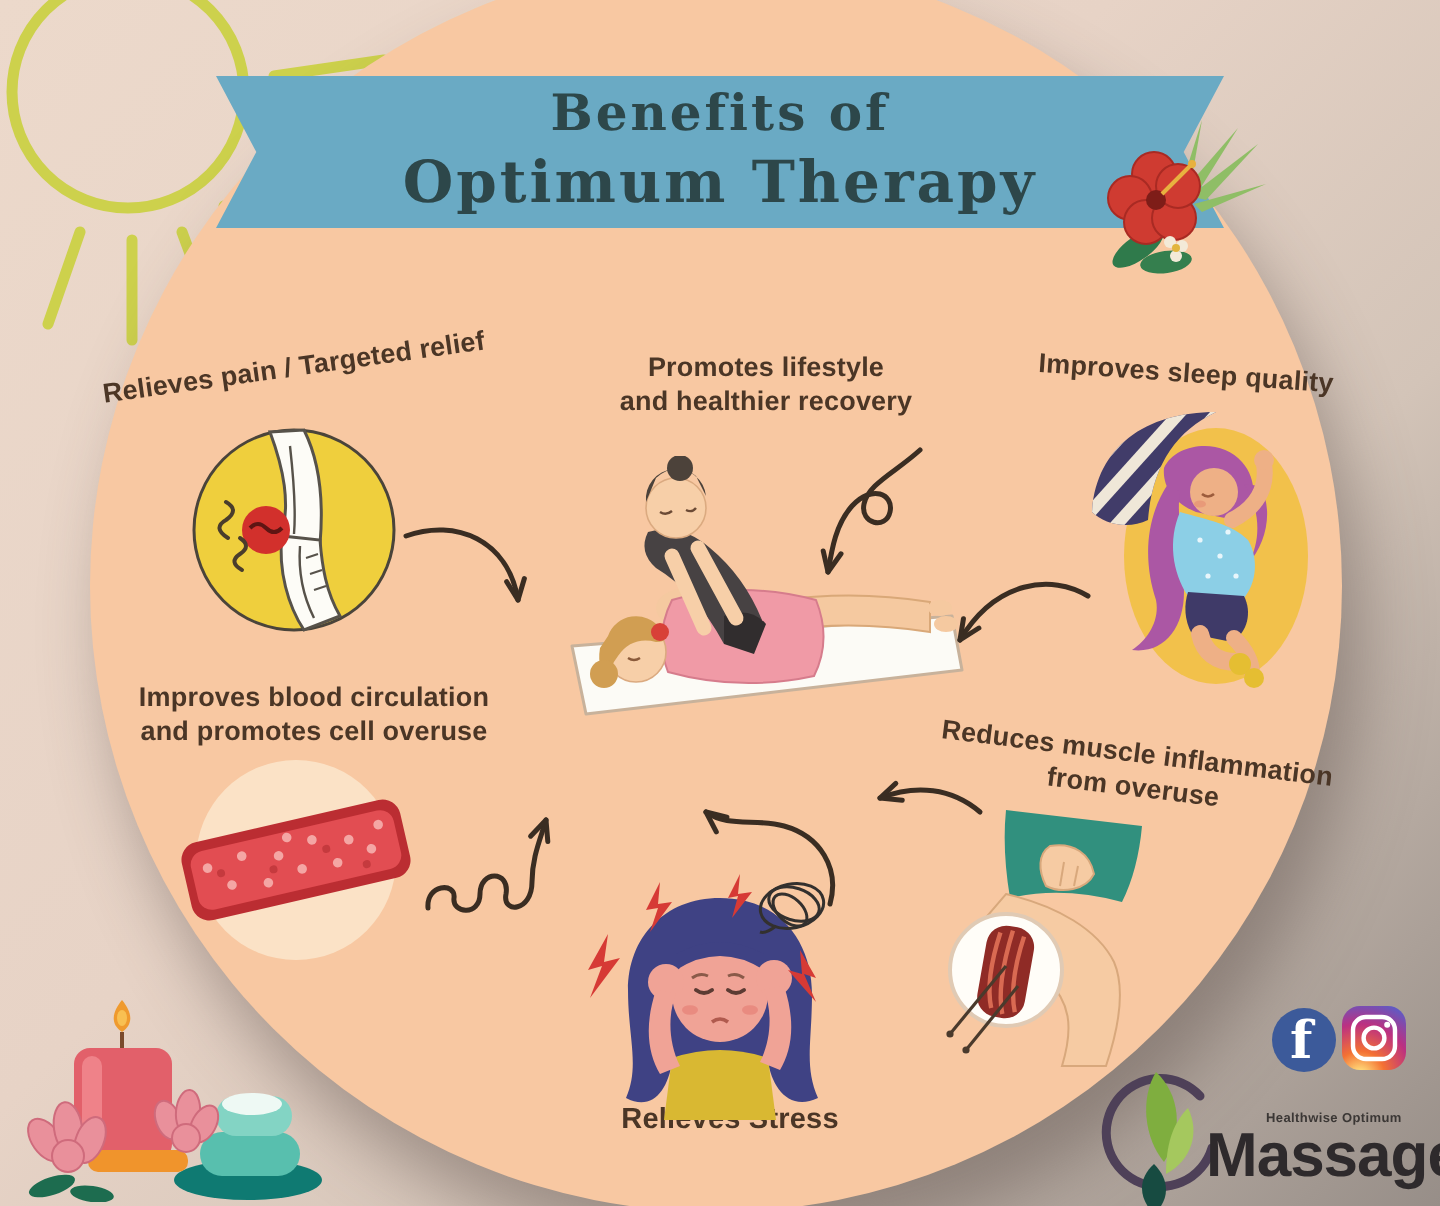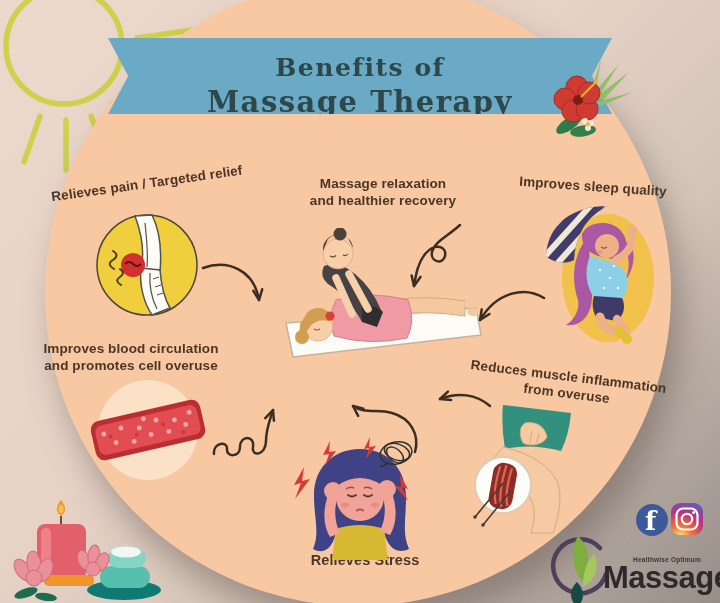--- a/index.html
+++ b/index.html
@@ -11,31 +11,31 @@
   .abs{position:absolute;}
   
   #peach-circle{
     left:45px; top:-20px; width:626px; height:626px; border-radius:50%;
     background:#f8c8a2; box-shadow:10px 22px 34px rgba(86,74,68,.45);
   }
   
   #ribbon{
     left:108px; top:38px; width:504px; height:76px; background:#6aaac4;
     clip-path:polygon(0 0,100% 0,96% 50%,100% 100%,0 100%,4% 50%);
-    text-align:center; padding-top:14px; box-sizing:border-box;
+    text-align:center; padding-top:3px; box-sizing:border-box;
   }
   .title-line1{display:block; font:700 25px "DejaVu Serif",serif; color:#2d474a; letter-spacing:1.5px; line-height:32px;}
   .title-line2{display:block; font:700 29px "DejaVu Serif",serif; color:#2d474a; letter-spacing:1.5px; line-height:36px;}
   
   .lbl{position:absolute; font-weight:700; font-size:13.5px; color:#4b3626; text-align:center; line-height:1.25; letter-spacing:.1px;}
   .lbl span{display:block;}
   #lbl-pain{left:42px; top:176px; width:210px; transform:rotate(-8deg);}
   #lbl-relax{left:299px; top:176px; width:168px;}
   #lbl-sleep{left:514px; top:179px; width:158px; transform:rotate(4deg);}
-  #lbl-circ{left:35px; top:341px; width:192px;}
+  #lbl-circ{left:61px; top:341px; width:192px;}
   #lbl-inflam{left:460px; top:369px; width:215px; transform:rotate(7deg);}
   #lbl-stress{left:302px; top:551px; width:126px; font-size:14.5px;}
   
   .ill{position:absolute;}
   
   .social-icon{position:absolute; width:32px; height:32px;}
   #fb-icon{left:636px; top:504px; border-radius:50%; background:#3c5a9a; overflow:hidden;}
   #fb-icon span{position:absolute; left:9px; top:2px; font:700 26px "DejaVu Serif",serif; color:#ffffff;}
   #ig-icon{left:671px; top:503px; border-radius:9px;
     background:radial-gradient(circle at 28% 110%,#fed576 8%,#f47133 30%,#bc3081 62%,#4c63d2 98%);}
@@ -58,21 +58,21 @@
       <line x1="99" y1="126" x2="116" y2="172"></line>
       <line x1="74" y1="130" x2="74" y2="180"></line>
       <line x1="48" y1="126" x2="32" y2="172"></line>
     </g>
   </svg>
 
   <div class="abs" id="peach-circle"></div>
 
   <div class="abs" id="ribbon">
     <span class="title-line1">Benefits of</span>
-    <span class="title-line2">Massage Therapy</span>
+    <span class="title-line2">Optimum Therapy</span>
   </div>
 
   <svg class="abs ill" style="left:541px;top:58px" width="92" height="86" viewBox="0 0 92 86">
     <g fill="#8fbe66">
       <path d="M54,40 L88,14 L62,42 Z"></path>
         <path d="M52,36 L78,6 L58,38 Z"></path>
       <path d="M56,44 L92,34 L60,48 Z"></path>
         <path d="M50,34 L60,2 L54,36 Z"></path>
     </g>
     <ellipse cx="28" cy="66" rx="15" ry="6" transform="rotate(-35 28 66)" fill="#2f7a4b"></ellipse>
@@ -92,21 +92,21 @@
         <circle cx="50" cy="65" r="3"></circle>
         <circle cx="47" cy="70" r="3"></circle>
       </g>
     <circle cx="47" cy="66" r="2" fill="#e2b53e"></circle>
   </svg>
 
   <div class="lbl" id="lbl-pain">
     <span>Relieves pain / Targeted relief</span>
   </div>
   <div class="lbl" id="lbl-relax">
-    <span>Massage relaxation</span>
+    <span>Promotes lifestyle</span>
     <span>and healthier recovery</span>
   </div>
   <div class="lbl" id="lbl-sleep">
     <span>Improves sleep quality</span>
   </div>
   <div class="lbl" id="lbl-circ">
     <span>Improves blood circulation</span>
     <span>and promotes cell overuse</span>
   </div>
   <div class="lbl" id="lbl-inflam">

